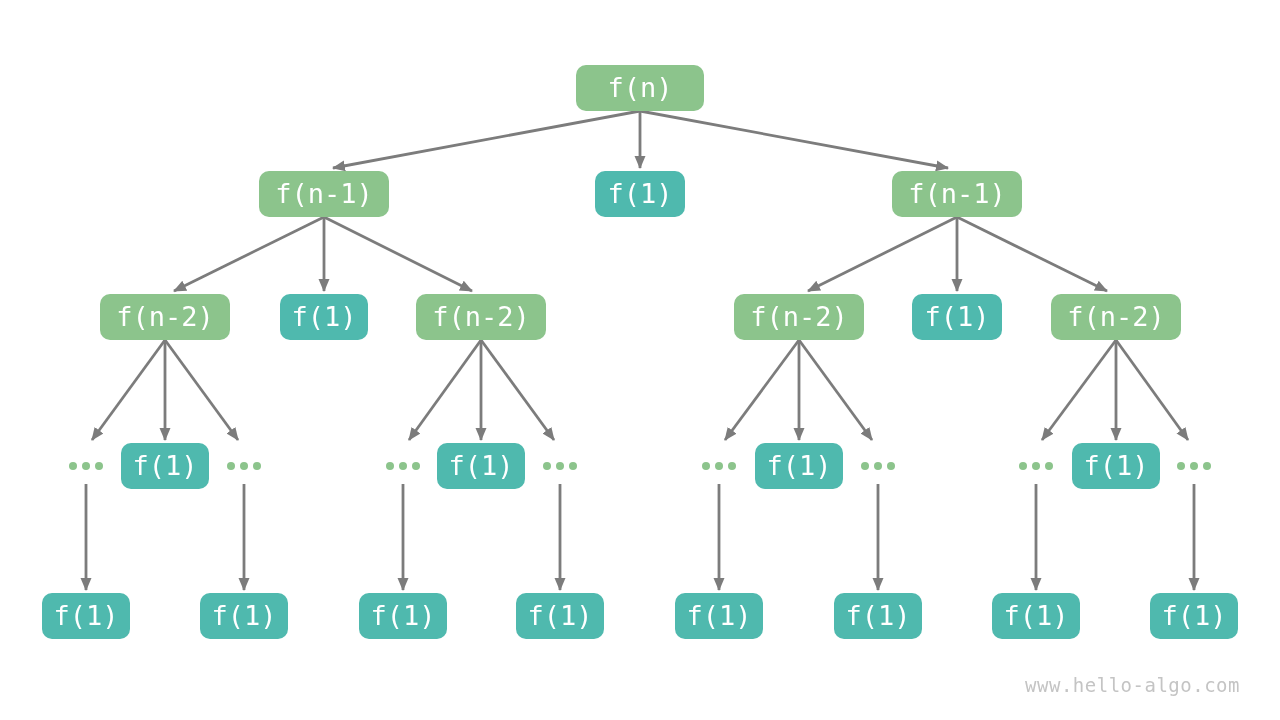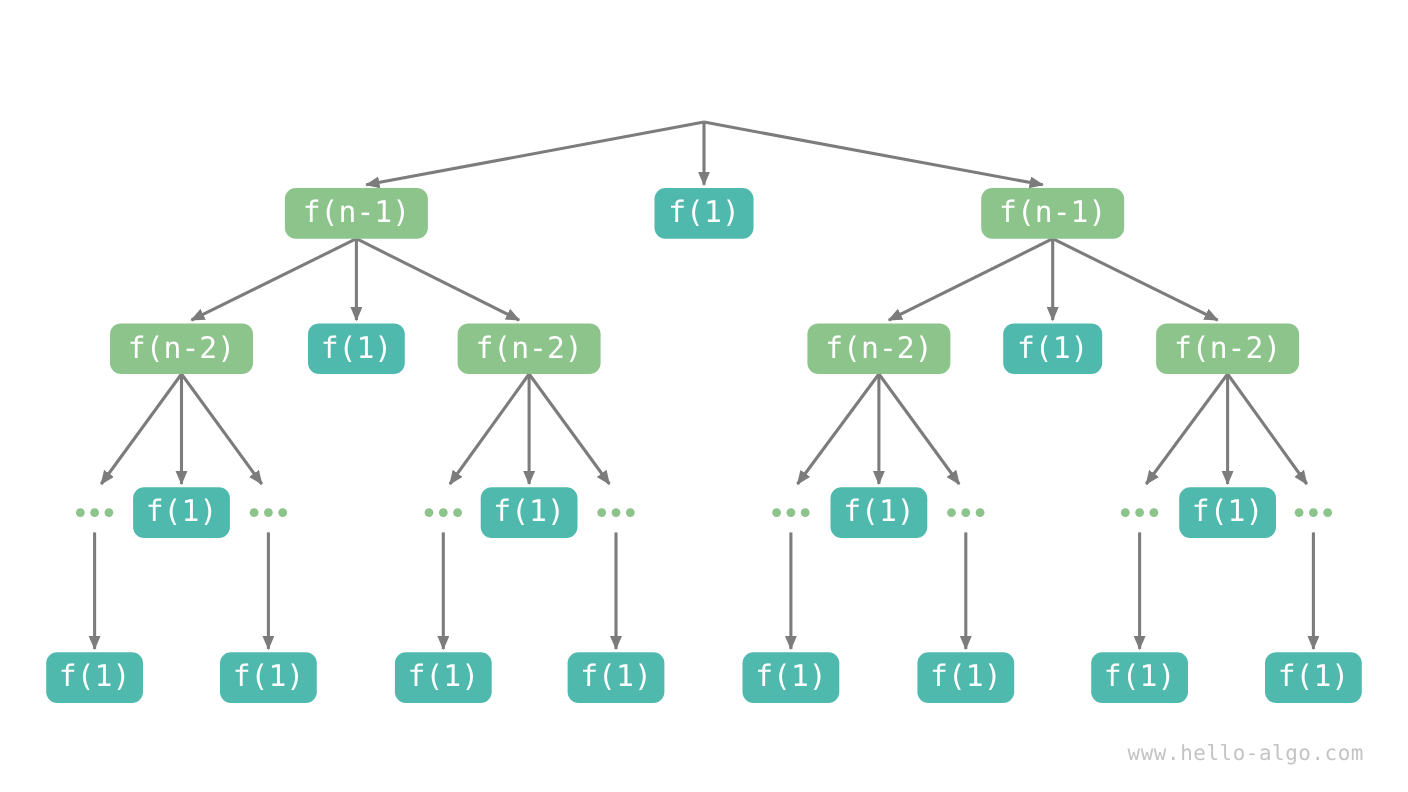--- a/index.html
+++ b/index.html
@@ -104,20 +104,21 @@
         <line x1="403" y1="484" x2="403" y2="590" stroke="#7c7c7c" stroke-width="2.8" marker-end="url(#arrowhead)"></line>
         <line x1="560" y1="484" x2="560" y2="590" stroke="#7c7c7c" stroke-width="2.8" marker-end="url(#arrowhead)"></line>
         <line x1="719" y1="484" x2="719" y2="590" stroke="#7c7c7c" stroke-width="2.8" marker-end="url(#arrowhead)"></line>
         <line x1="878" y1="484" x2="878" y2="590" stroke="#7c7c7c" stroke-width="2.8" marker-end="url(#arrowhead)"></line>
         <line x1="1036" y1="484" x2="1036" y2="590" stroke="#7c7c7c" stroke-width="2.8" marker-end="url(#arrowhead)"></line>
         <line x1="1194" y1="484" x2="1194" y2="590" stroke="#7c7c7c" stroke-width="2.8" marker-end="url(#arrowhead)"></line>
       </g>
   </svg>
 
   <div class="nodes-layer" id="nodes-layer">
+      <div class="node call" style="width: 128px; left: 640px; top: 88px;">f(n)</div>
       <div class="node call" style="width: 130px; left: 324px; top: 194px;">f(n-1)</div>
       <div class="node base" style="width: 90px; left: 640px; top: 194px;">f(1)</div>
       <div class="node call" style="width: 130px; left: 957px; top: 194px;">f(n-1)</div>
       <div class="node call" style="width: 130px; left: 165px; top: 317px;">f(n-2)</div>
       <div class="node base" style="width: 88px; left: 324px; top: 317px;">f(1)</div>
       <div class="node call" style="width: 130px; left: 481px; top: 317px;">f(n-2)</div>
       <div class="node call" style="width: 130px; left: 799px; top: 317px;">f(n-2)</div>
       <div class="node base" style="width: 90px; left: 957px; top: 317px;">f(1)</div>
       <div class="node call" style="width: 130px; left: 1116px; top: 317px;">f(n-2)</div>
       <div class="ellipsis" style="left: 86px; top: 466px;">

